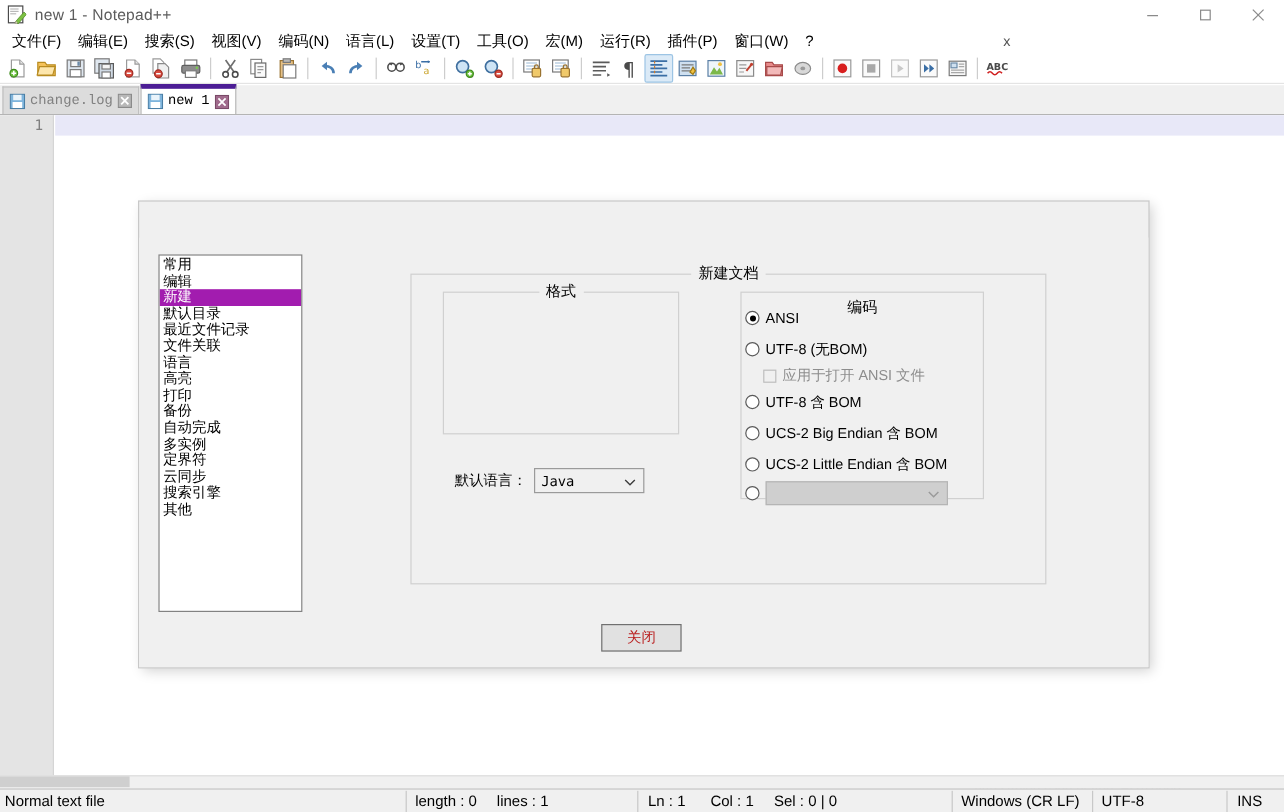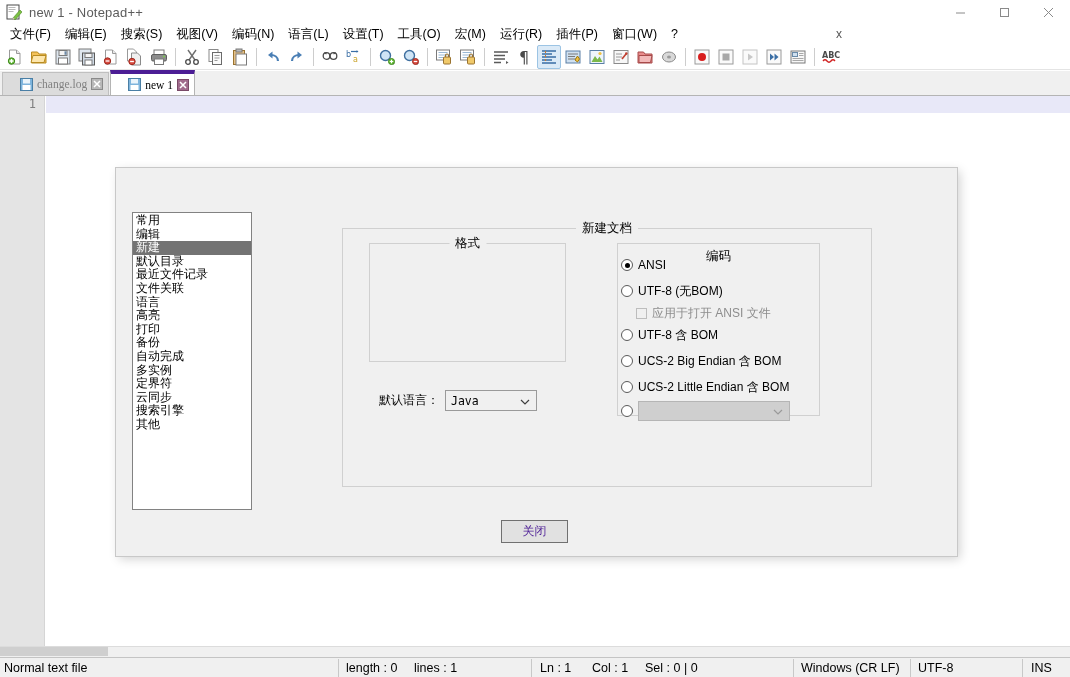--- a/index.html
+++ b/index.html
@@ -65,22 +65,22 @@
   .tb-sep { width:1px; height:18px; background:#cdcdcd; margin:0 4px; flex:none; }
 
   
   .tabbar {
     position:absolute; left:0; top:71px; width:1070px; height:25px;
     background:#f0f0f0; border-bottom:1px solid #b4b4b4;
     display:flex; align-items:flex-end; padding-left:2px;
   }
   .tab {
     height:23px; display:flex; align-items:center; gap:4px;
-    padding:0 5px 0 17px; position:relative;
-    font-family:Liberation Serif, serif;
+    padding:0 5px 0 5px; position:relative;
+    font-family:Liberation Mono, monospace;
     font-size:11.5px;
     background:#dcdcdc; color:#808080;
     border:1px solid #c0c0c0; border-bottom:none;
     margin-right:1px;
     margin-top:23px;
   }
   .tab.active {
     background:#ffffff; color:#000; height:25px;
     border-top:4px solid #4c1d95;
     border-left:1px solid #b4b4b4; border-right:1px solid #b4b4b4;
@@ -135,21 +135,21 @@
   
   .cat-list {
     position:absolute; left:16px; top:14px; width:120px; height:298px;
     background:#ffffff; border:1px solid #828282;
     overflow:hidden; padding-top:1px;
   }
   .cat-item {
     height:13.6px; line-height:13.6px; padding-left:3px;
     font-size:12px; color:#000; white-space:nowrap;
   }
-  .cat-item.selected { background:#737373; color:#ffffff; }
+  .cat-item.selected { background:#a21caf; color:#ffffff; }
 
   
   .grp-outer {
     position:absolute; left:226px; top:30px; width:530px; height:259px;
     border:1px solid #d0d0d0;
   }
   .grp-outer-legend {
     position:absolute; left:50%; top:-9px; transform:translateX(-50%);
     background:#f0f0f0; padding:0 6px; font-size:12.5px; color:#000;
     white-space:nowrap;
@@ -216,21 +216,21 @@
   }
   .combo.disabled {
     background:#cfcfcf; border:1px solid #b5b5b5; color:#8d8d8d;
   }
 
   
   .btn-close {
     position:absolute; left:385px; top:322px; width:67px; height:23px;
     background:#e1e1e1; border:1px solid #707070;
     display:flex; align-items:center; justify-content:center;
-    font-size:12px; color:#4c1d95;
+    font-size:12px; color:#b91c1c;
   }
 
   
   .statusbar {
     position:absolute; left:0; top:657px; width:1070px; height:20px;
     background:#f0f0f0; border-top:1px solid #c4c4c4;
     display:flex; align-items:center;
     font-size:12.5px; color:#000;
   }
   .sb-cell { position:absolute; white-space:nowrap; top:3px; }

